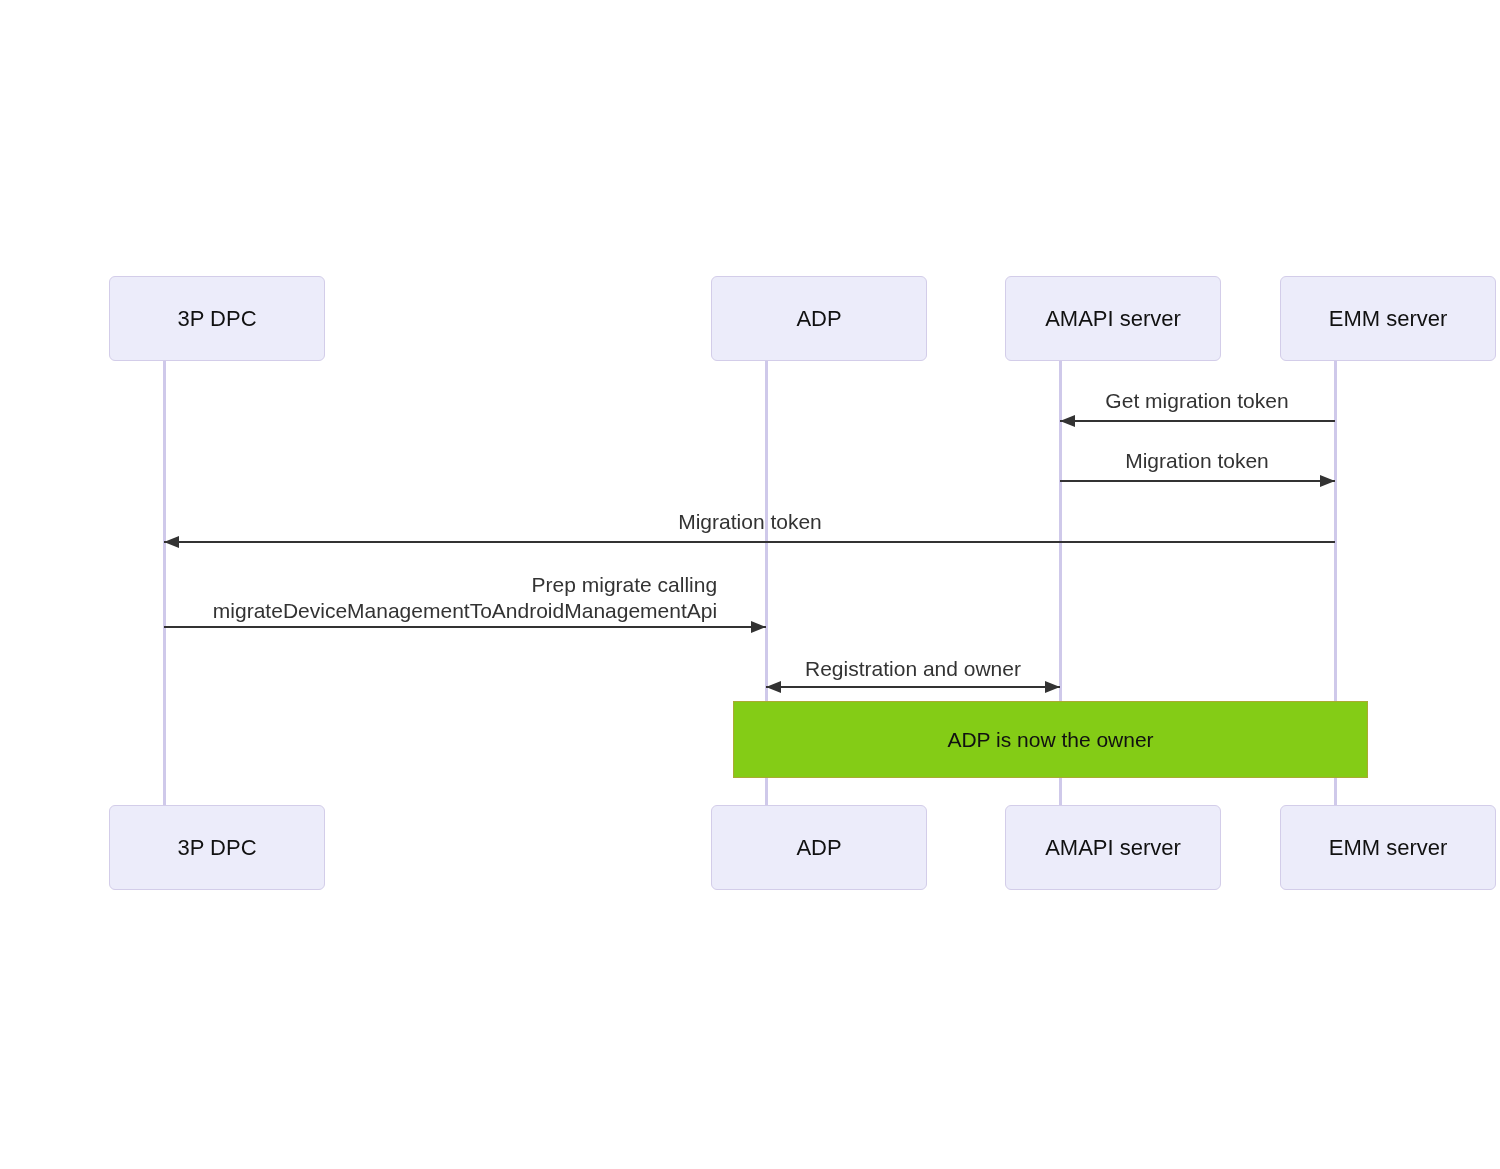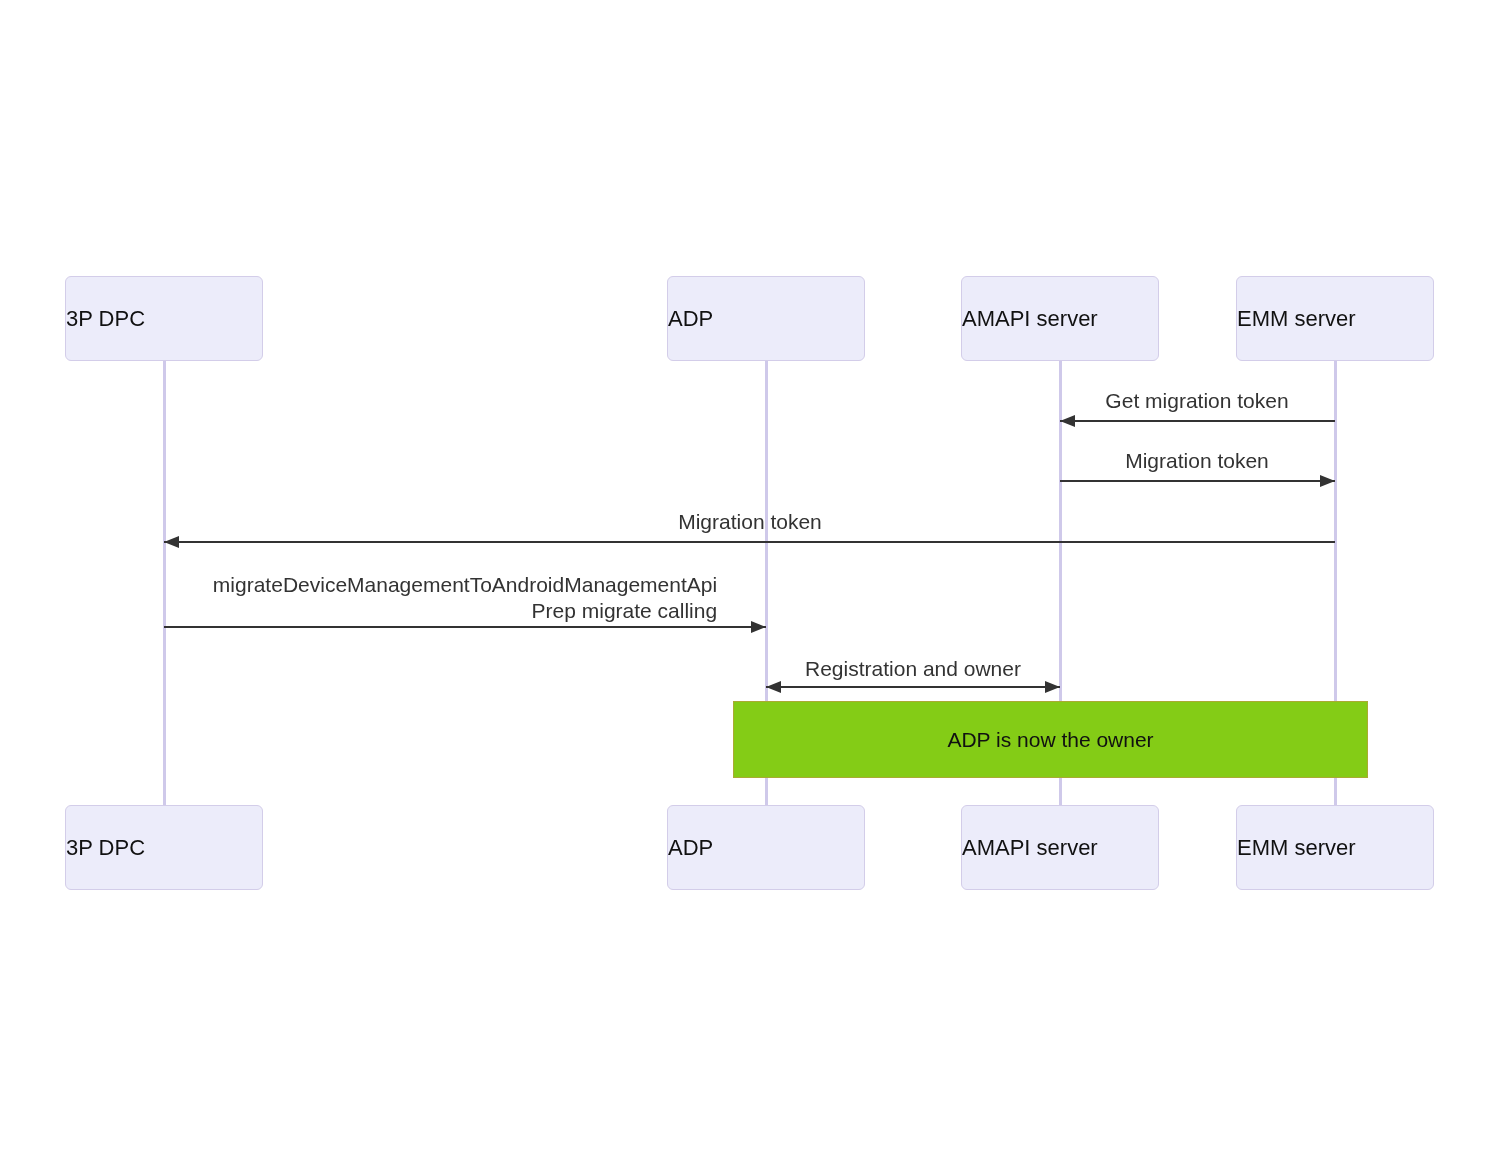--- a/index.html
+++ b/index.html
@@ -6,30 +6,31 @@
   #canvas {
     position: relative;
     width: 1500px;
     height: 1169px;
     background: #ffffff;
     font-family: "Liberation Sans", sans-serif;
     overflow: hidden;
   }
   .actor {
     position: absolute;
-    width: 198px;
+    width: 216px;
     height: 85px;
     background: #ECECFA;
     border: 1px solid #d3cde9;
     border-radius: 6px;
     display: flex;
     align-items: center;
-    justify-content: flex-start;
+    justify-content: center;
     box-sizing: border-box;
     z-index: 2;
+    margin-left: 44px;
   }
   .actor span {
     font-size: 22px;
     color: #111111;
     white-space: nowrap;
   }
   .lifeline {
     position: absolute;
     top: 360px;
     height: 446px;
@@ -126,22 +127,22 @@
   <div class="msg-line" style="left:1060px;top:480px;width:275px">
     <span class="head-r"></span>
   </div>
 
   <div class="msg-label" style="left:750px;top:509px">Migration token</div>
   <div class="msg-line" style="left:164px;top:541px;width:1171px">
     <span class="head-l"></span>
   </div>
 
   <div class="msg-label" style="left:465px;top:572px">
+    <div>Prep migrate calling</div>
     <div>migrateDeviceManagementToAndroidManagementApi</div>
-    <div>Prep migrate calling</div>
   </div>
   <div class="msg-line" style="left:164px;top:626px;width:602px">
     <span class="head-r"></span>
   </div>
 
   <div class="msg-label" style="left:913px;top:656px">Registration and owner</div>
   <div class="msg-line" style="left:766px;top:686px;width:294px">
     <span class="head-l"></span>
     <span class="head-r"></span>
   </div>

